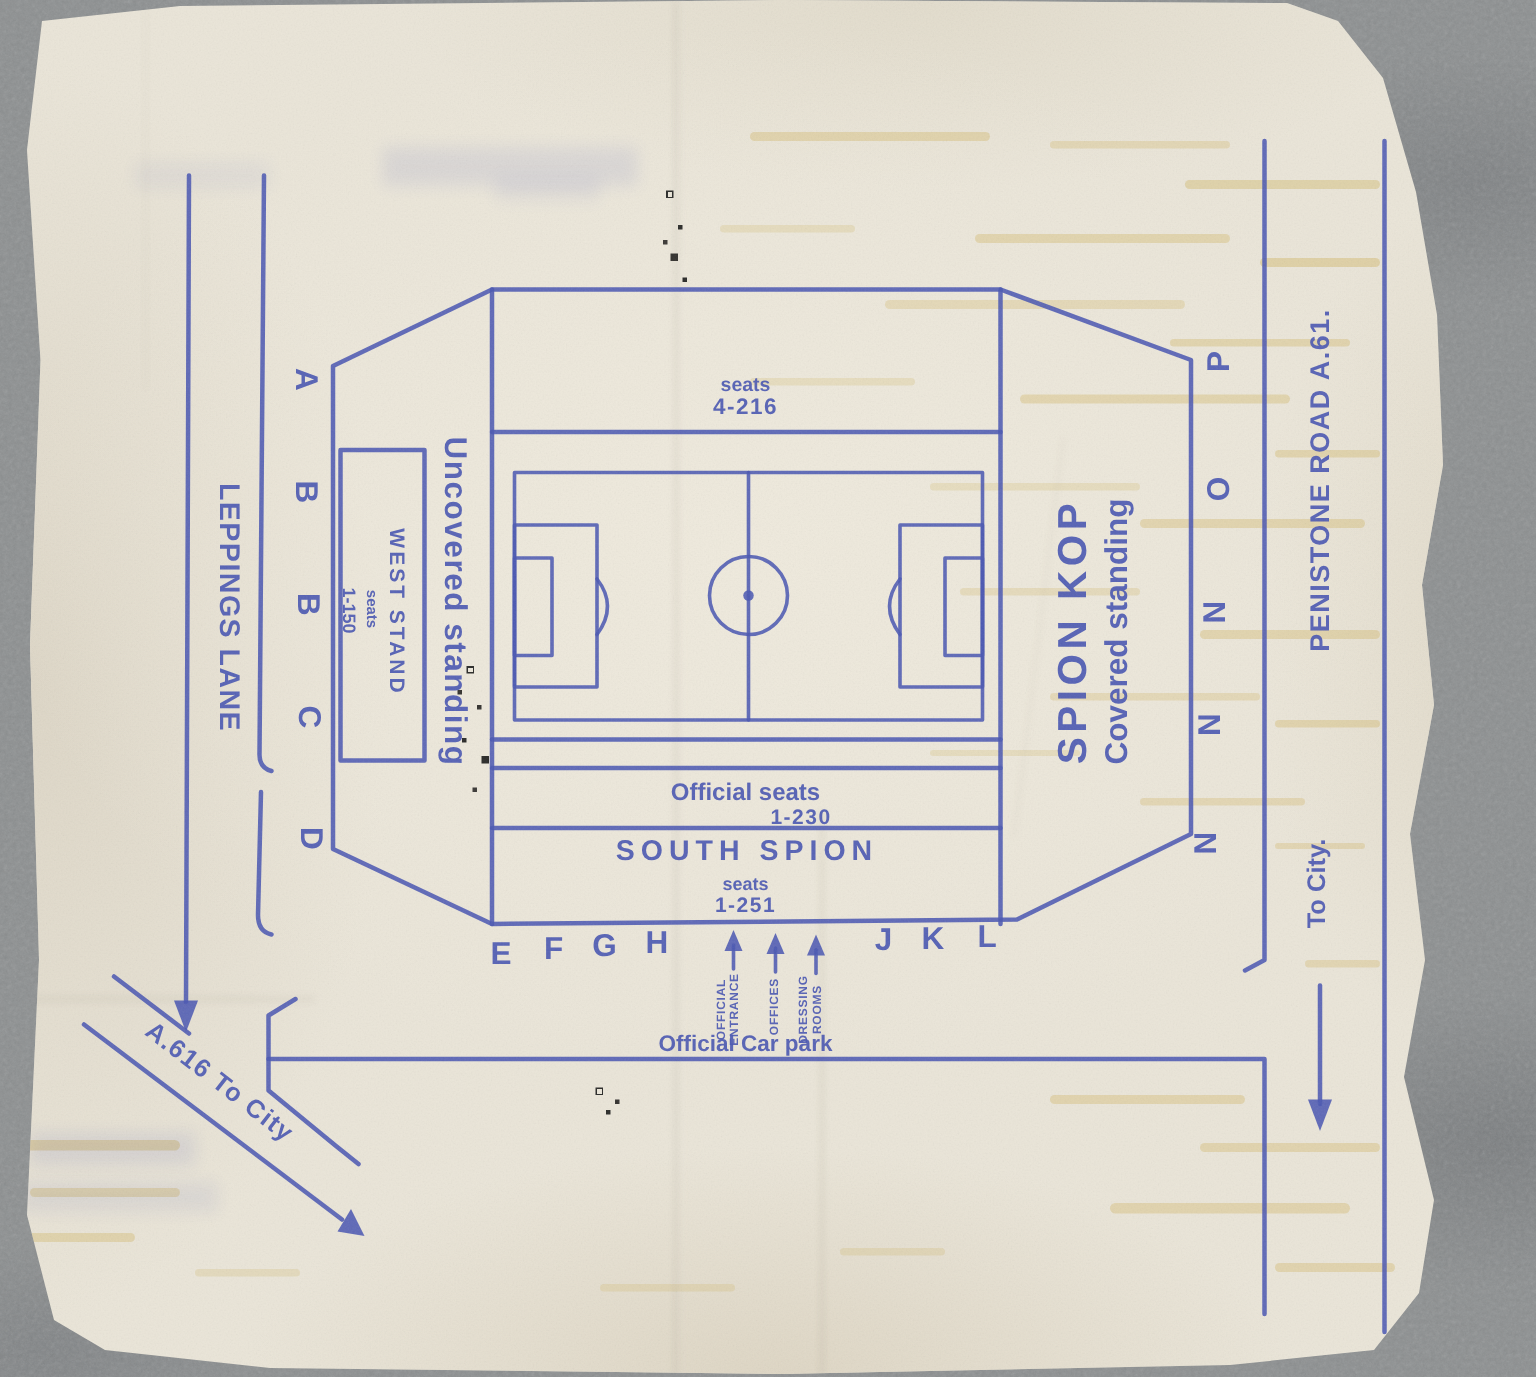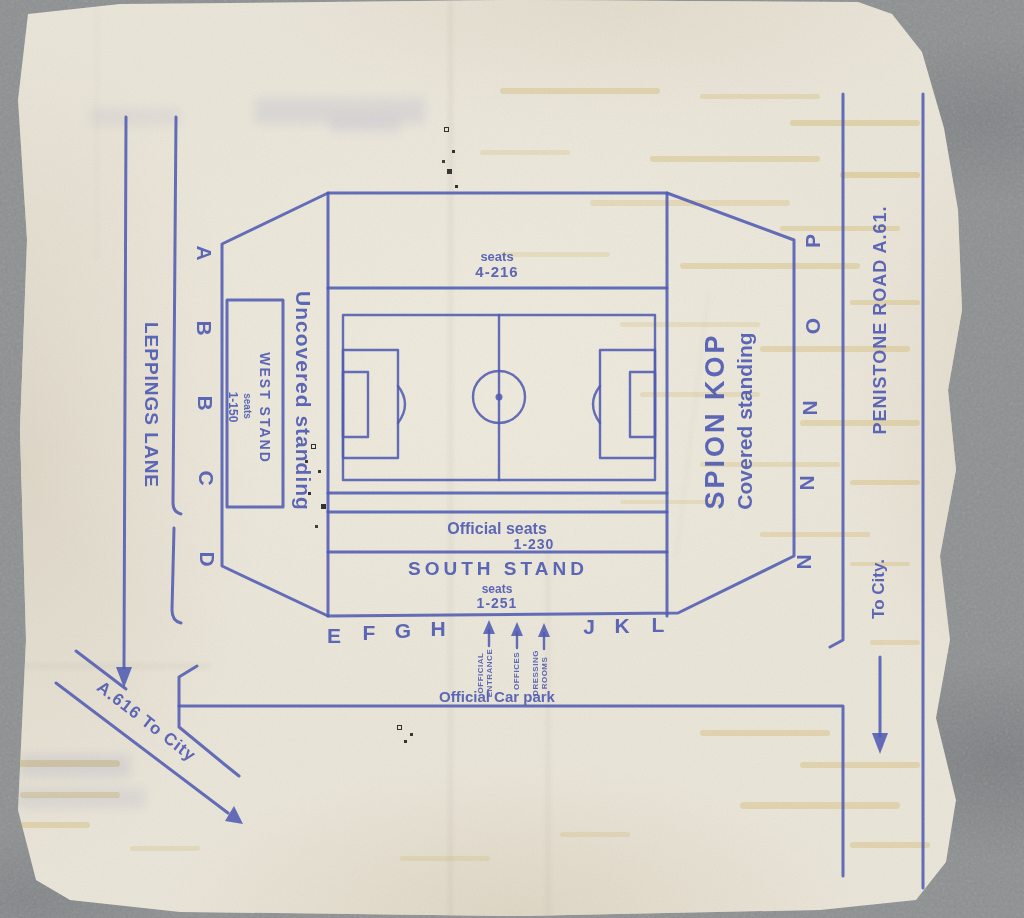--- a/index.html
+++ b/index.html
@@ -165,21 +165,21 @@
     <div class="lbl r90" style="left:232px;top:407px;font-size:12px;">1-150</div>
 
     <div class="lbl r90" style="left:303px;top:401px;font-size:21px;letter-spacing:1px;">Uncovered standing</div>
 
     <div class="lbl r270" style="left:716px;top:421px;font-size:27px;letter-spacing:3px;">SPION KOP</div>
     <div class="lbl r270" style="left:745px;top:421px;font-size:21px;">Covered standing</div>
 
     <div class="lbl" style="left:497px;top:529px;font-size:16px;">Official seats</div>
     <div class="lbl" style="left:521px;top:545px;font-size:14px;letter-spacing:1px;margin-left:13px;">1-230</div>
 
-    <div class="lbl" style="left:498px;top:569px;font-size:19px;letter-spacing:4px;">SOUTH STAND</div>
+    <div class="lbl" style="left:498px;top:569px;font-size:19px;letter-spacing:4px;">SOUTH SPION</div>
     <div class="lbl" style="left:497px;top:590px;font-size:12px;">seats</div>
     <div class="lbl" style="left:497px;top:604px;font-size:14px;letter-spacing:1px;">1-251</div>
 
     <div class="lbl r90" style="left:151px;top:405px;font-size:19px;letter-spacing:1px;">LEPPINGS LANE</div>
     <div class="lbl r270" style="left:881px;top:320px;font-size:18px;letter-spacing:1px;">PENISTONE ROAD  A.61.</div>
     <div class="lbl r270" style="left:879px;top:589px;font-size:17px;">To City.</div>
     <div class="lbl r37" style="left:146px;top:722px;font-size:17px;letter-spacing:1px;">A.616 To City</div>
 
     <div class="lbl" style="left:497px;top:697px;font-size:15px;">Official Car park</div>
     <div class="lbl r270 pre" style="left:486px;top:673px;font-size:8px;letter-spacing:.5px;">OFFICIAL

